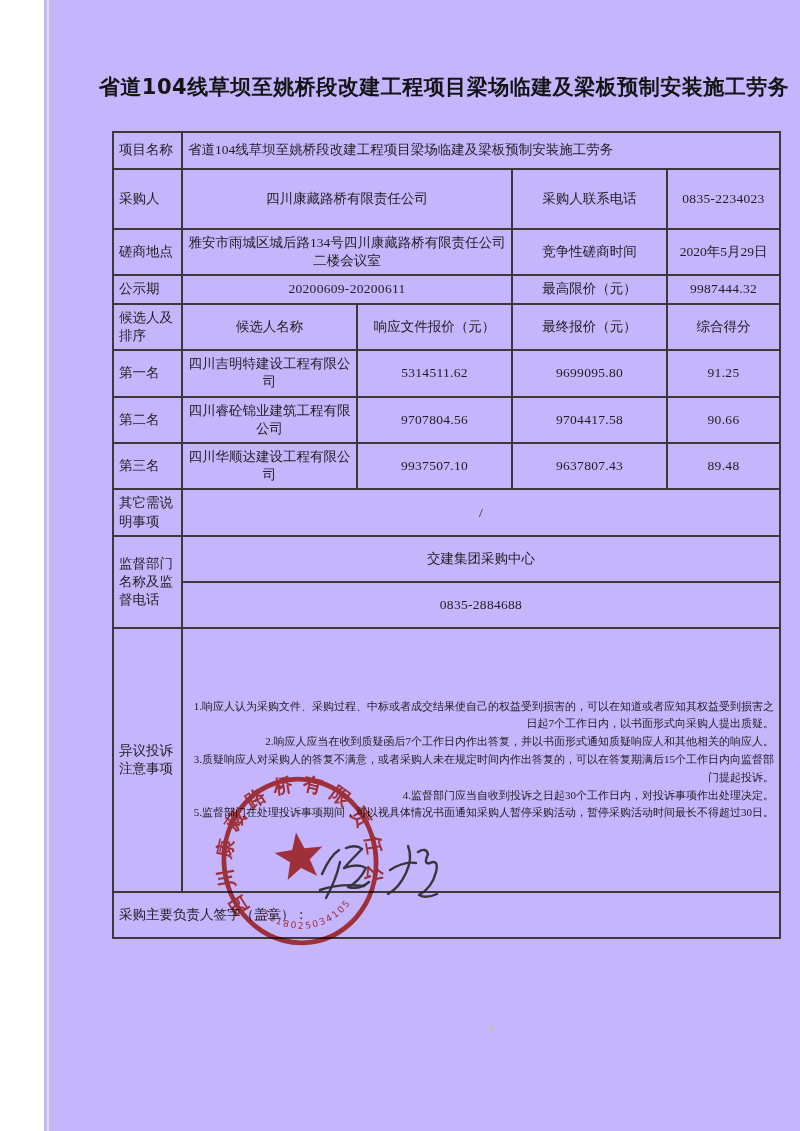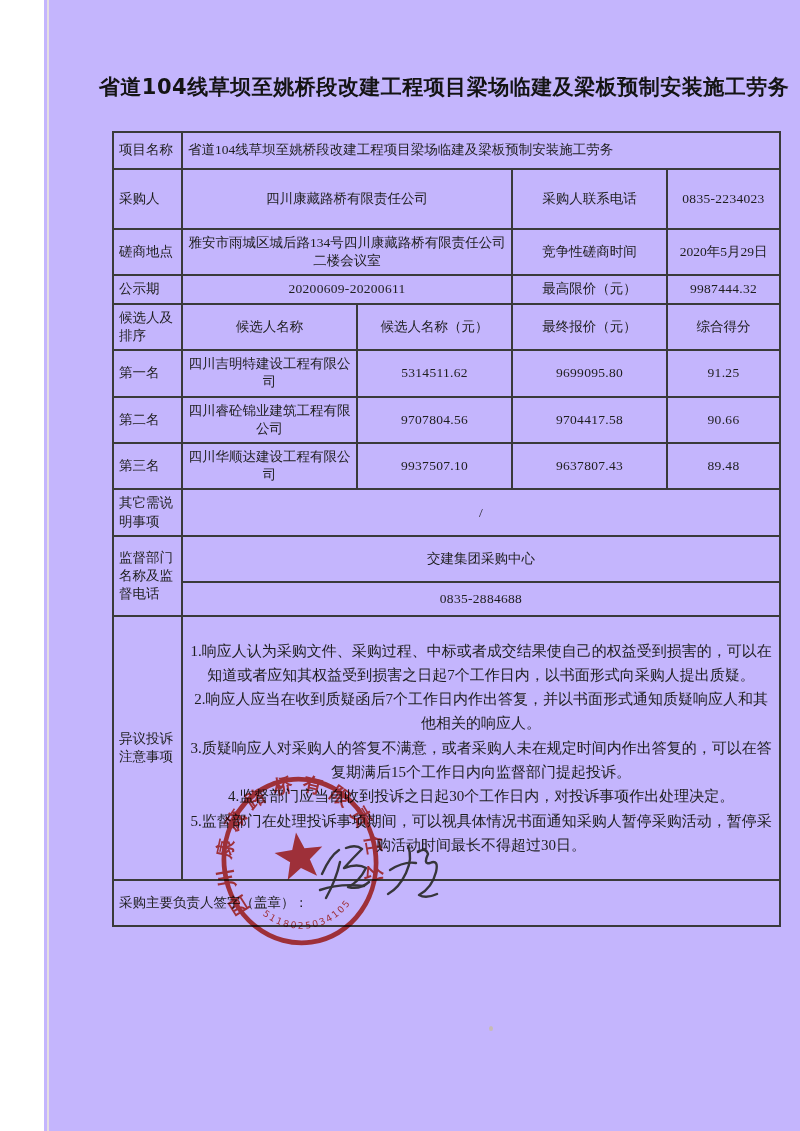--- a/index.html
+++ b/index.html
@@ -51,26 +51,26 @@
   tr.r1  td{ height:37px; }
   tr.r2  td{ height:60px; }
   tr.r3  td{ height:44px; }
   tr.r4  td{ height:26px; }
   tr.r5  td{ height:37px; }
   tr.r6  td{ height:42px; }
   tr.r7  td{ height:44px; }
   tr.r8  td{ height:42px; }
   tr.r9  td{ height:46px; }
   tr.r10 td{ height:46px; }
-  tr.r11 td{ height:34px; }
+  tr.r11 td{ height:46px; }
   tr.r12 td{ height:264px; }
   tr.r13 td{ height:46px; }
   td.objection-cell { padding:8px 8px 8px 7px; }
   .objection-text div {
-    text-align:center; line-height:1.62; font-size:15px;
+    text-align:right; line-height:1.62; font-size:11px;
   }
   td.sign-cell { text-align:left; padding-left:6px;font-family:Liberation Serif, serif; }
   .seal {
     position:absolute; left:160px; top:760px;
     width:192px; height:202px;
     mix-blend-mode:multiply;
     opacity:.88;
     pointer-events:none;
   }
   .signature {
@@ -122,21 +122,21 @@
     <tr class="r4">
       <td class="lbl">公示期</td>
       <td class="ctr num" colspan="2">20200609-20200611</td>
       <td class="ctr">最高限价（元）</td>
       <td class="ctr num">9987444.32</td>
     </tr>
 
     <tr class="r5">
       <td class="lbl">候选人及排序</td>
       <td class="ctr">候选人名称</td>
-      <td class="ctr">候选人名称（元）</td>
+      <td class="ctr">响应文件报价（元）</td>
       <td class="ctr">最终报价（元）</td>
       <td class="ctr">综合得分</td>
     </tr>
 
     <tr class="r6">
       <td class="lbl">第一名</td>
       <td class="ctr">四川吉明特建设工程有限公司</td>
       <td class="ctr num">5314511.62</td>
       <td class="ctr num">9699095.80</td>
       <td class="ctr num">91.25</td>

